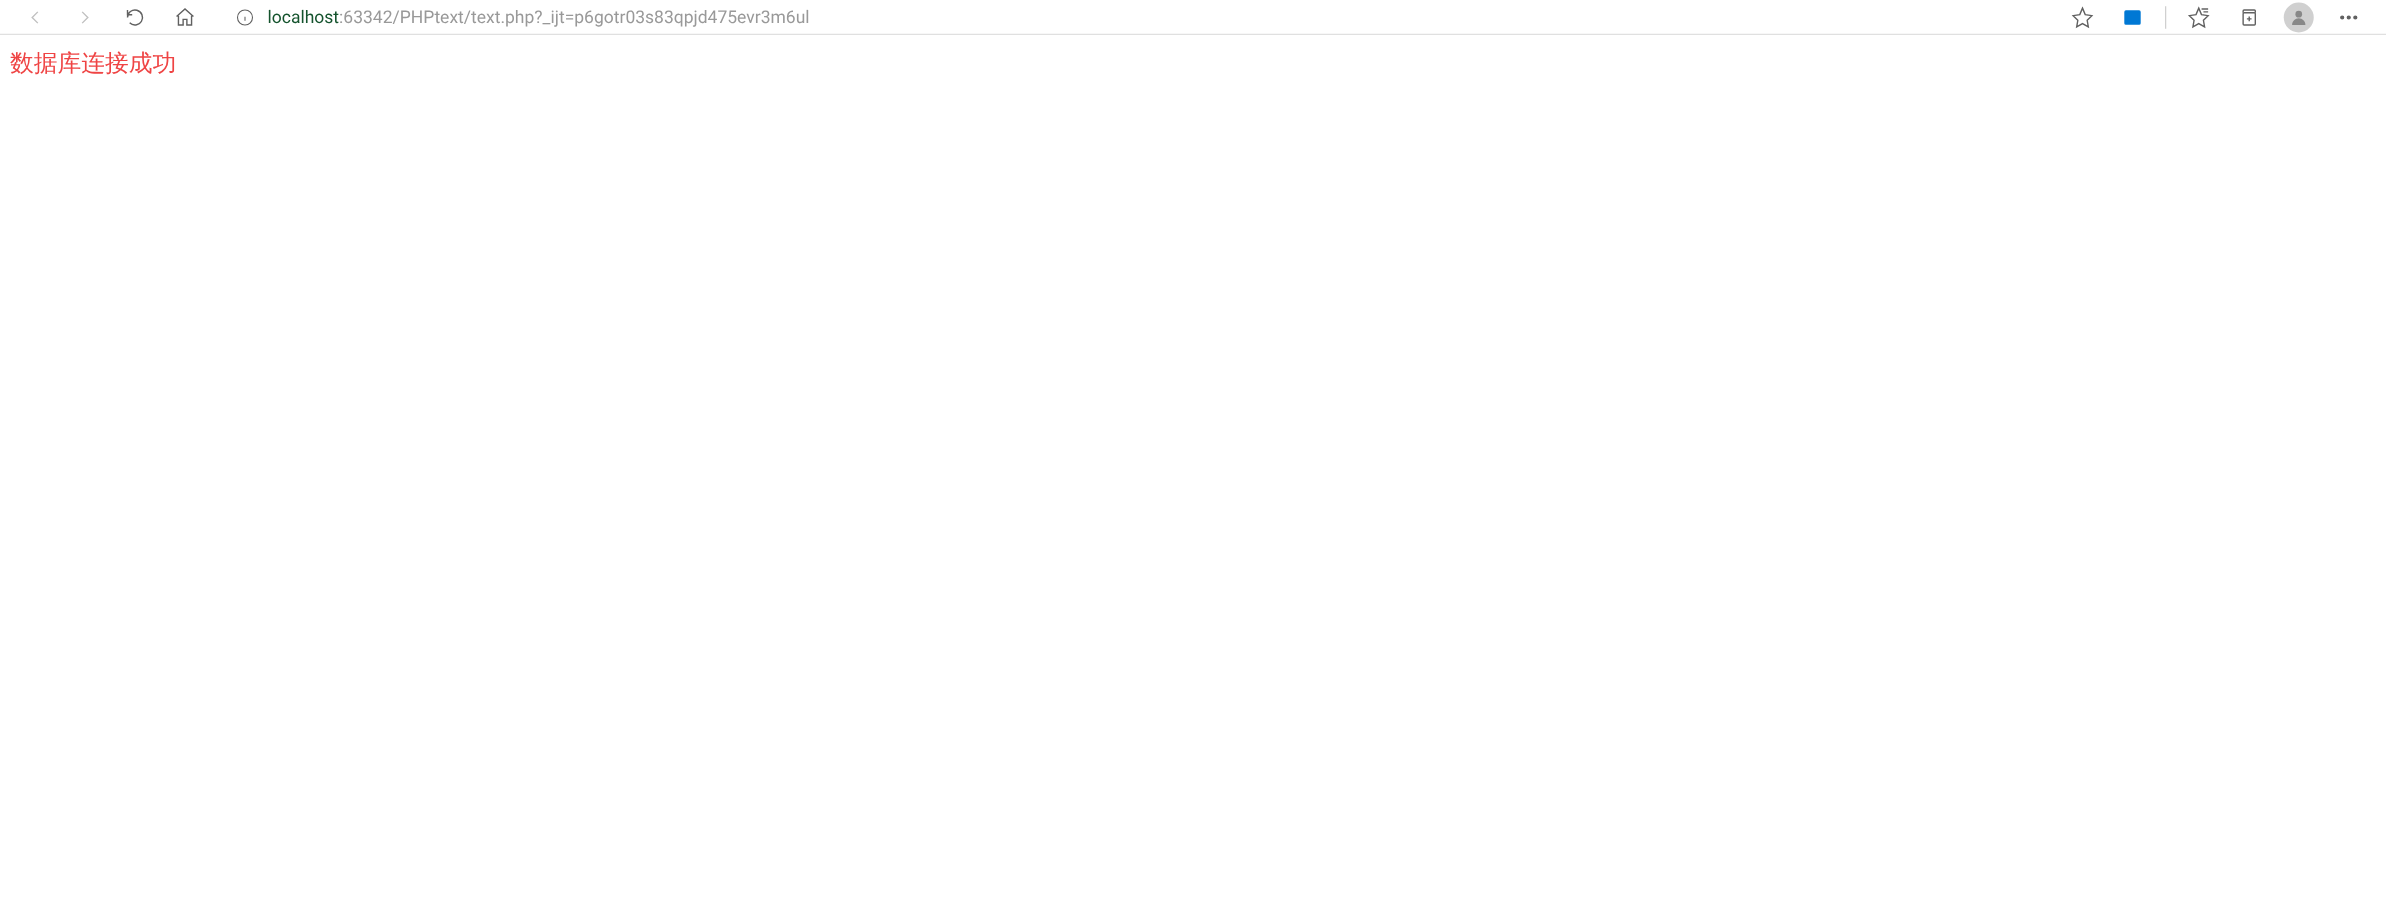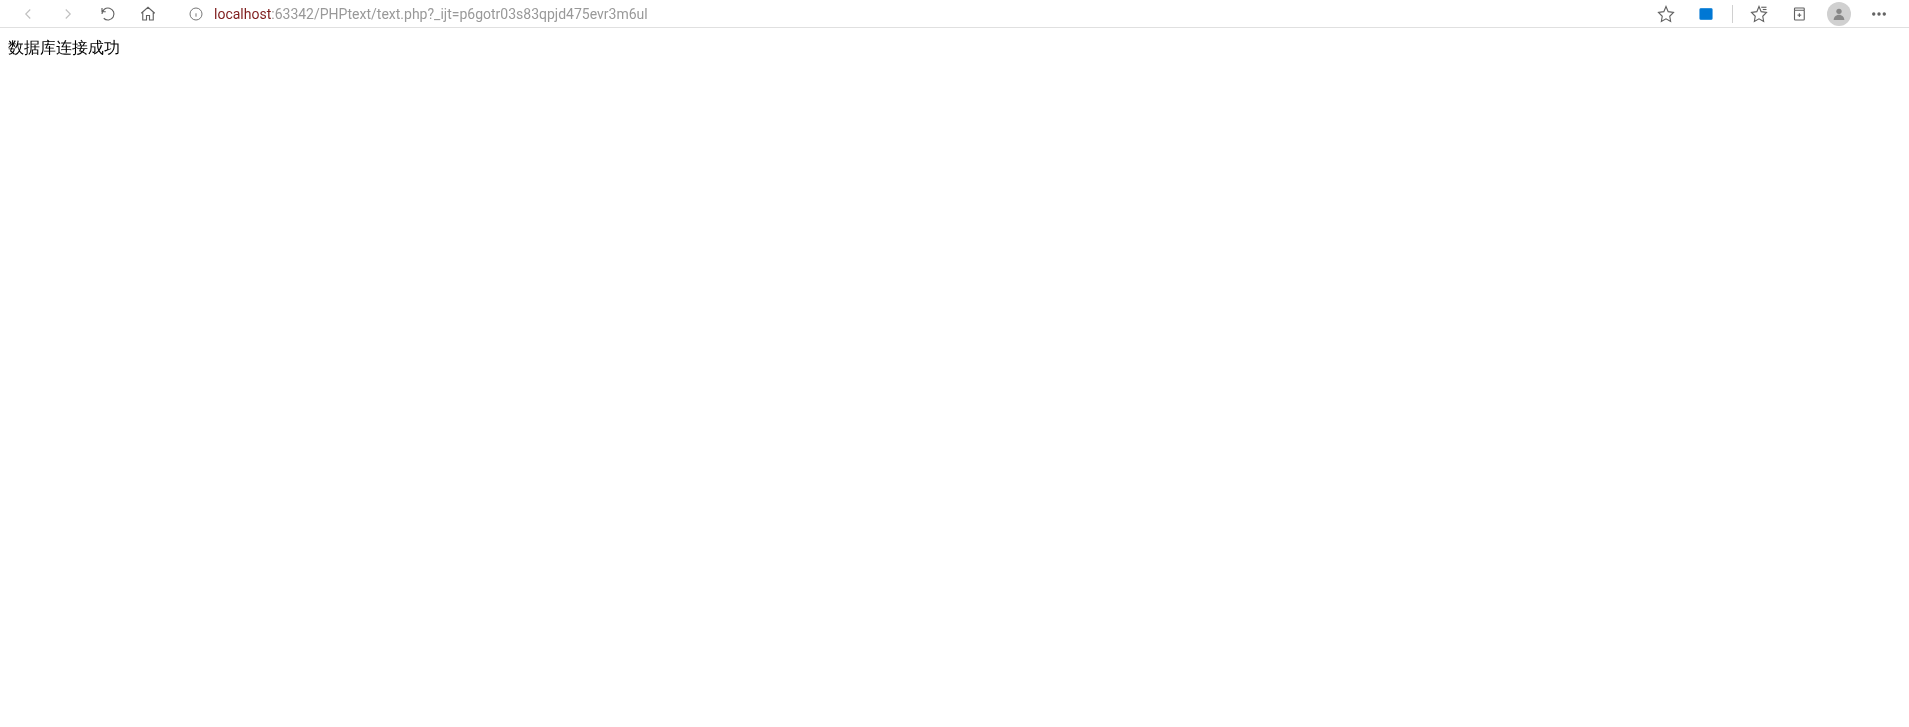--- a/index.html
+++ b/index.html
@@ -73,21 +73,21 @@
       fill: none;
       stroke-width: 1.3;
     }
     .url-text {
       font-size: 14px;
       color: #999999;
       white-space: nowrap;
       font-family: inherit;
     }
     .url-text .host {
-      color: #7f1d1d;
+      color: #14532d;
     }
     .right-icons {
       display: flex;
       align-items: center;
       gap: 4px;
       padding-right: 6px;
     }
     .toolbar-icon {
       width: 36px;
       height: 24px;
@@ -129,22 +129,22 @@
     }
     .avatar svg {
       width: 16px;
       height: 16px;
       fill: #888888;
     }
     .page-content {
       padding: 10px 8px;
     }
     .message {
-      font-size: 16px;
-      color: #000000;
+      font-size: 19px;
+      color: #ef4444;
       font-family: "Microsoft YaHei", "SimSun", sans-serif;
     }
   </style>
 </head>
 <body>
 
 <div class="browser-toolbar">
   <div class="nav-buttons">
     <div class="nav-btn disabled">
       <svg viewBox="0 0 24 24">

